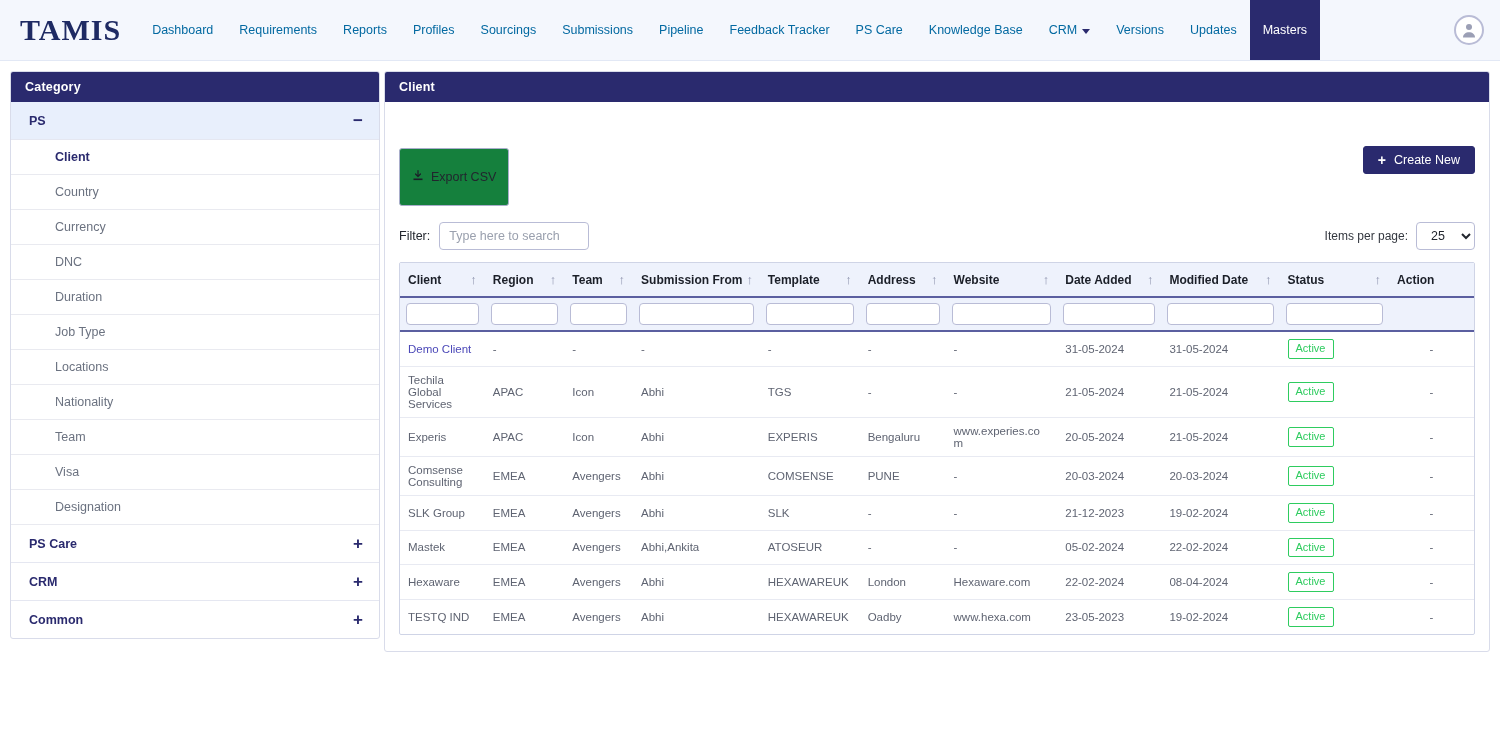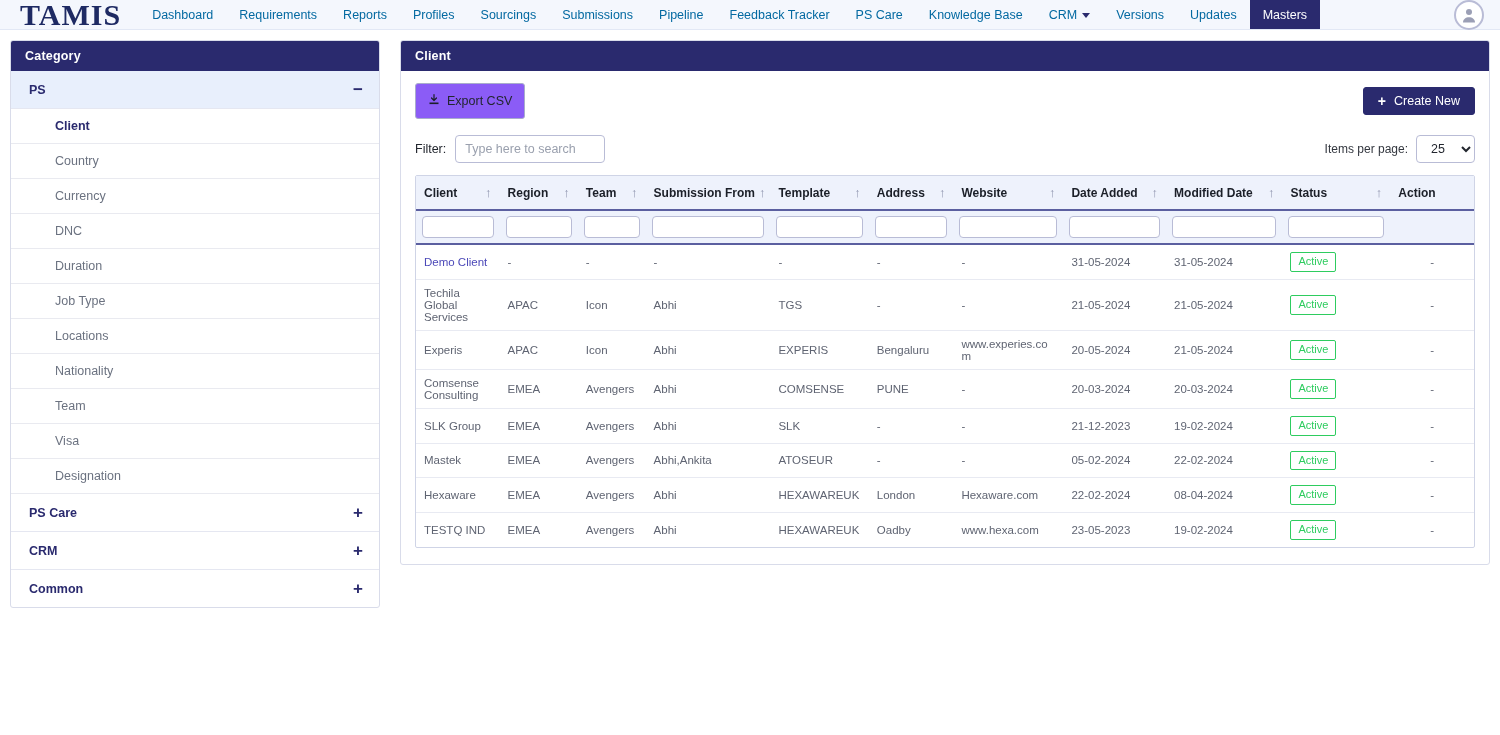--- a/index.html
+++ b/index.html
@@ -6,21 +6,21 @@
   html, body {
     margin: 0; padding: 0;
     width: 1500px; height: 735px;
     background: #ffffff;
     font-family: "Liberation Sans", sans-serif;
     overflow: hidden;
   }
 
   
   .navbar {
-    height: 30px;
+    height: 61px;
     background: #f4f7fd;
     border-bottom: 1px solid #e2e8f5;
     display: flex;
     align-items: stretch;
     position: relative;
   }
   .brand {
     font-family: "Liberation Serif", serif;
     font-size: 30px;
     font-weight: 700;
@@ -67,21 +67,21 @@
     border: 2px solid #b9bcd6;
     background: #ffffff;
     display: flex; align-items: center; justify-content: center;
     cursor: pointer;
   }
 
   
   .page {
     display: flex;
     padding: 10px 10px 0 10px;
-    gap: 20px;
+    gap: 4px;
     align-items: flex-start;
   }
 
   
   .sidebar {
     width: 370px;
     border: 1px solid #d9dcea;
     border-radius: 3px;
     background: #ffffff;
     overflow: hidden;
@@ -137,27 +137,28 @@
 
   .toolbar-row {
     display: flex;
     align-items: center;
     justify-content: space-between;
   }
   .btn-export {
     display: inline-flex;
     align-items: center;
     gap: 7px;
-    background: #8b5cf6;
+    background: #15803d;
     border: 1px solid #a9adcb;
     border-radius: 3px;
     color: #22262e;
     font-size: 12.5px;
-    padding: 9px 12px;
+    padding: 20px 12px;
     cursor: pointer;
+    margin-top: 34px;
   }
   .btn-create {
     display: inline-flex;
     align-items: center;
     gap: 8px;
     background: #2a2a6e;
     border: 1px solid #2a2a6e;
     border-radius: 3px;
     color: #ffffff;
     font-size: 12.5px;

